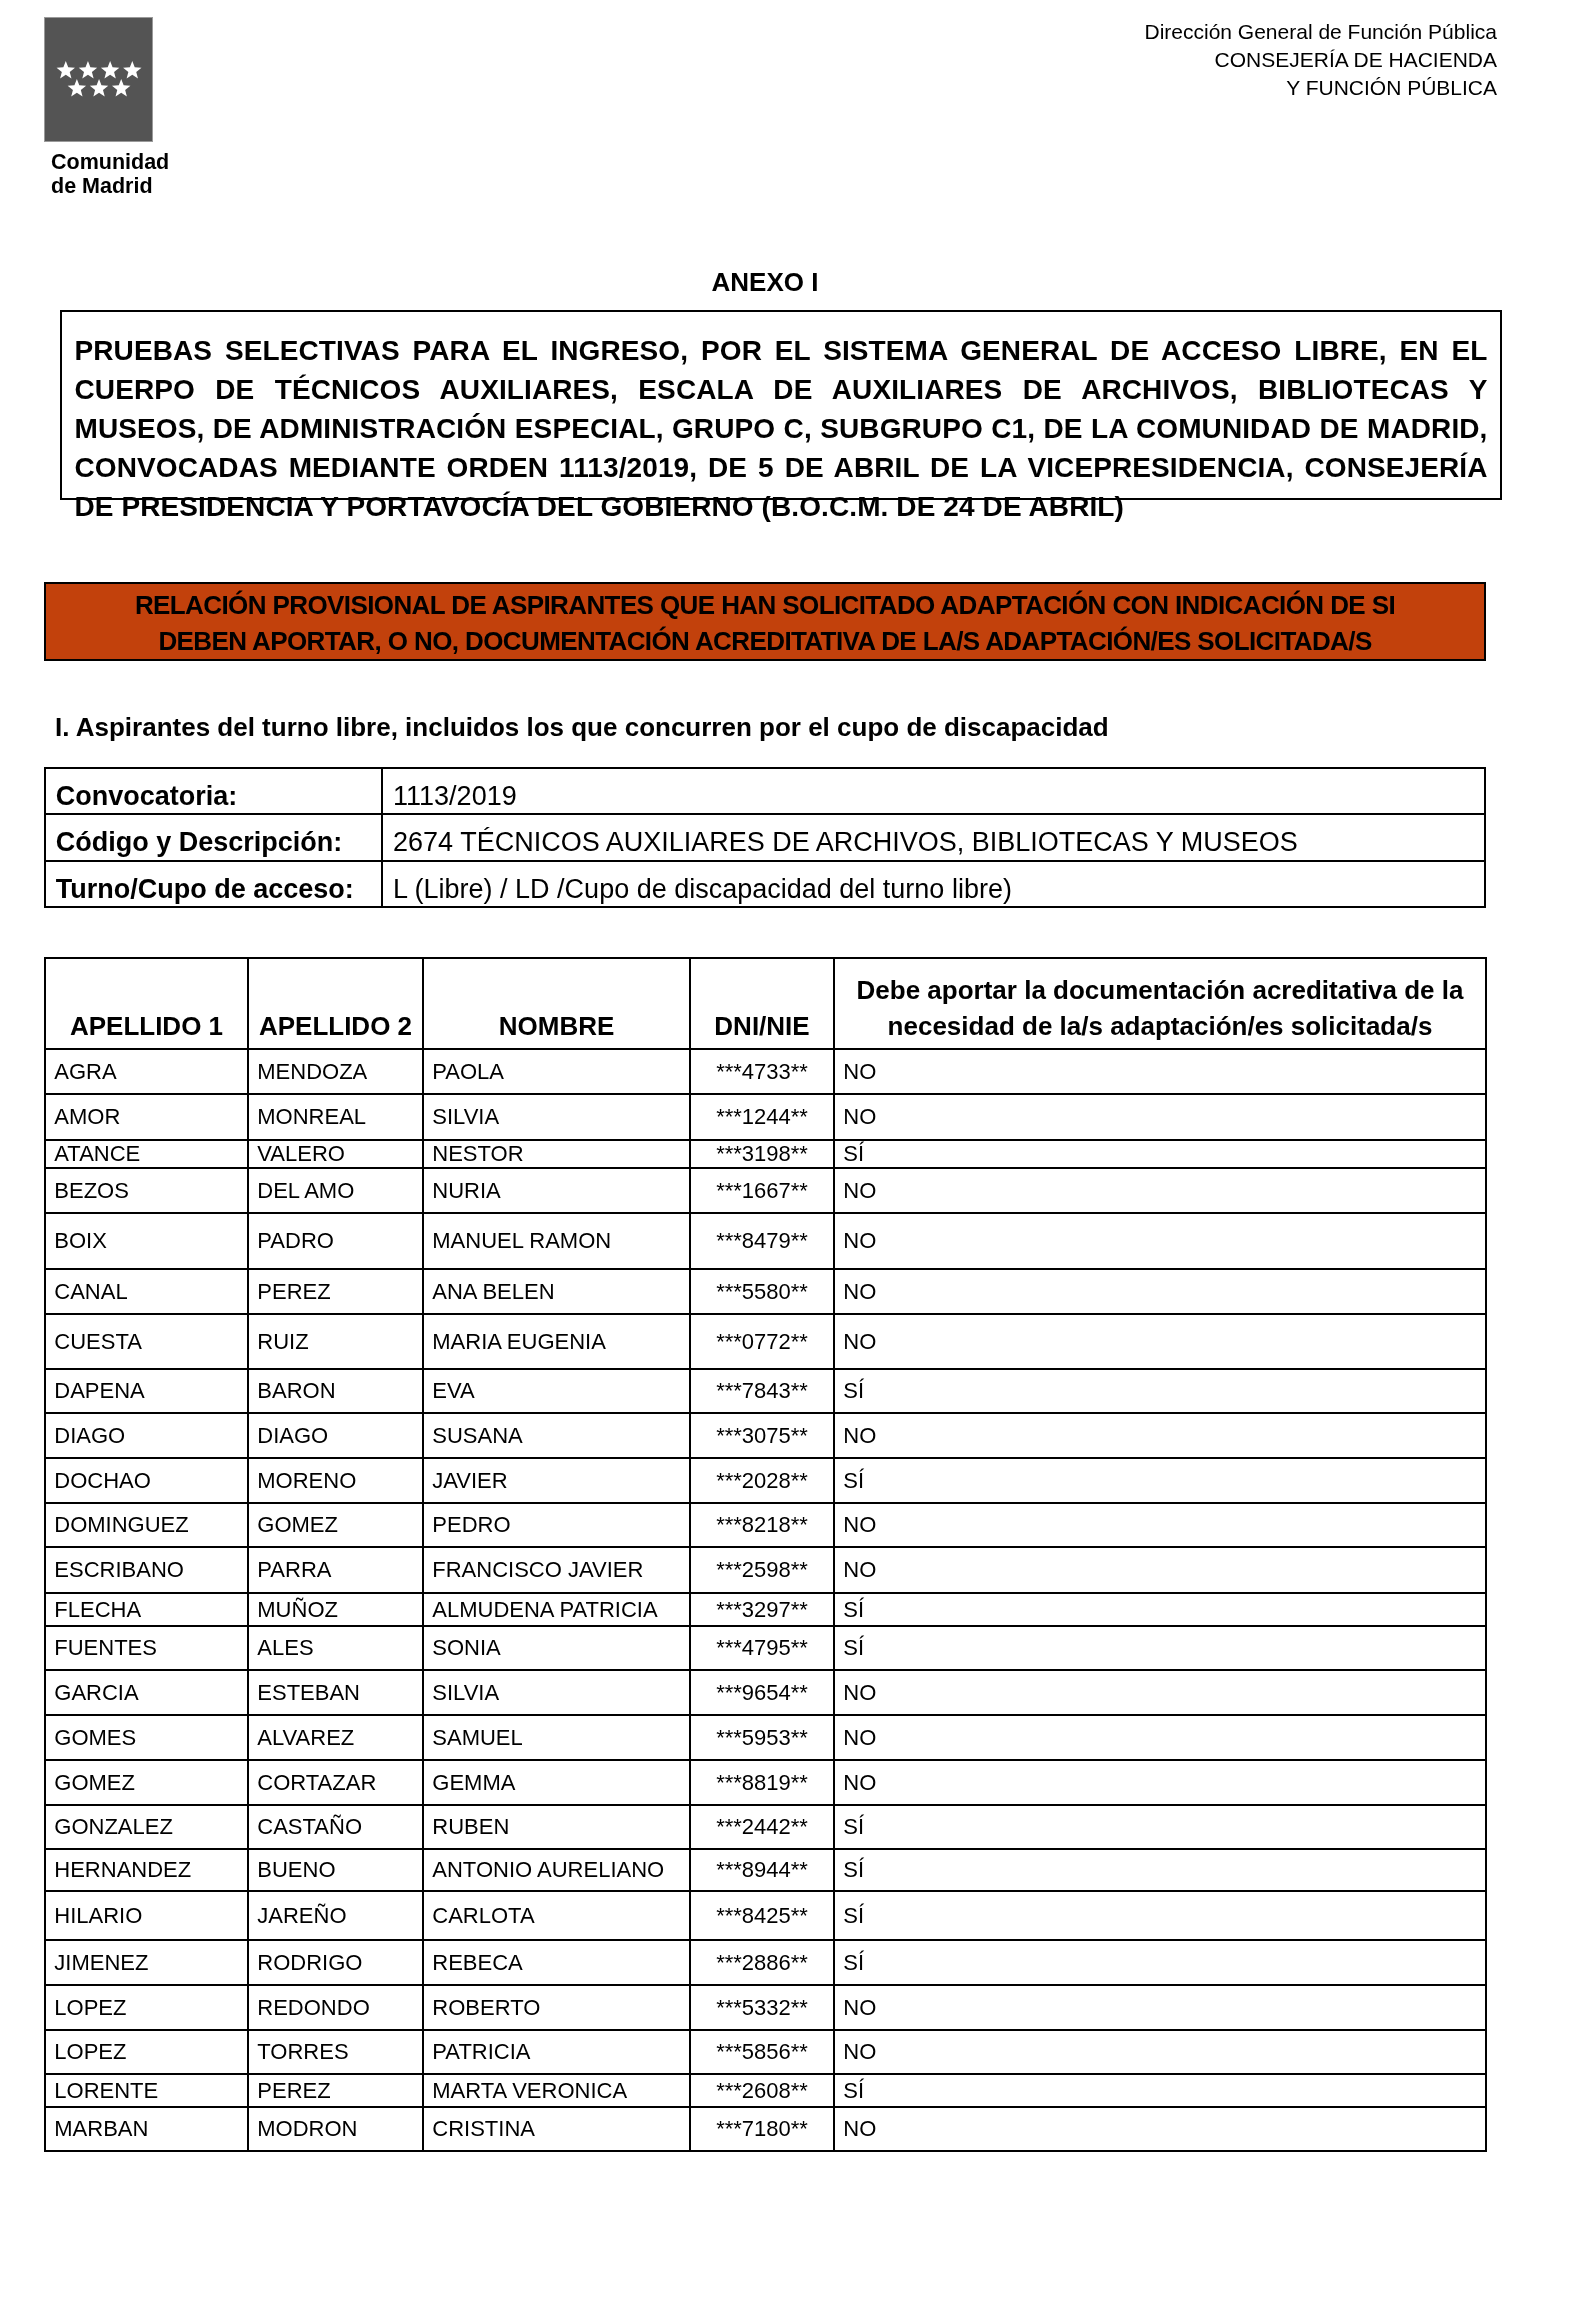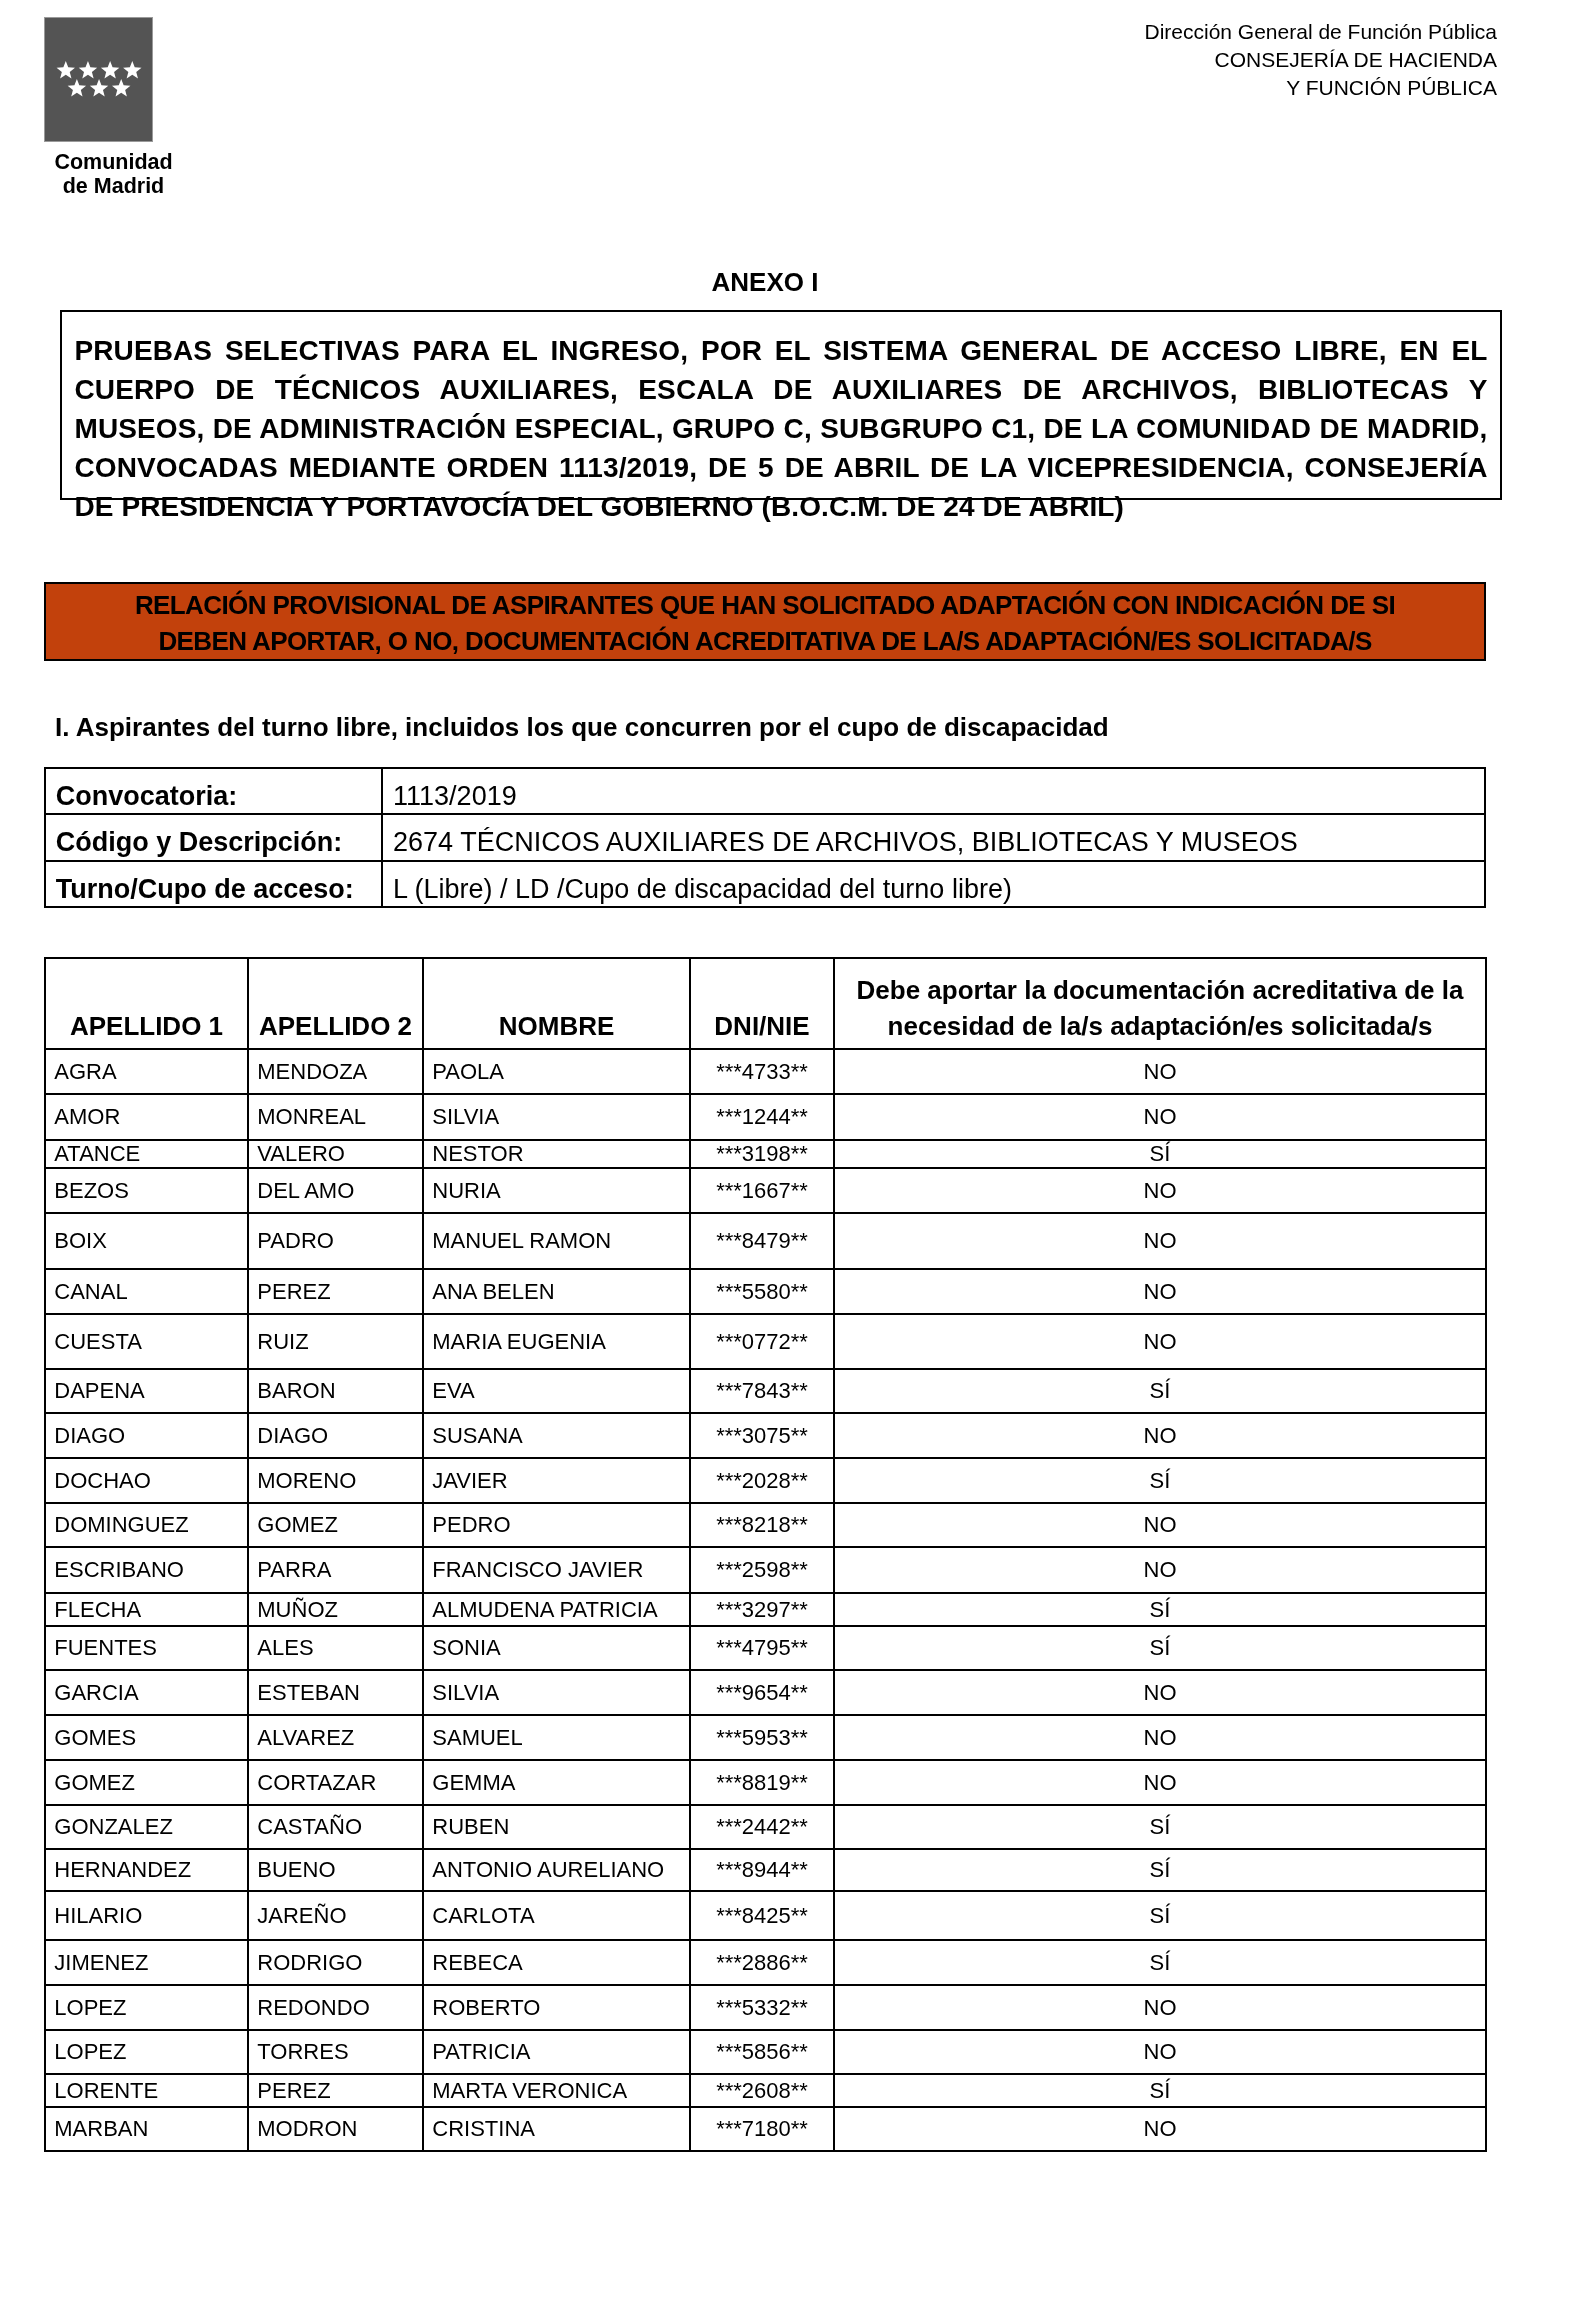--- a/index.html
+++ b/index.html
@@ -4,22 +4,22 @@
 <style>
   html, body { margin: 0; padding: 0; background: #ffffff; }
   body { width: 1573px; height: 2319px; position: relative; overflow: hidden; color: #000;
          font-family: "Liberation Sans", sans-serif; }
   .abs { position: absolute; }
 
   
   #logo-mark { left: 44px; top: 17.3px; width: 109px; height: 125px; background: #545454;
                border: 1.4px solid #9a9a9a; box-sizing: border-box; }
   #logo-mark svg { position: absolute; left: 0; top: 0; }
-  #logo-text { left: 44px; top: 151px; width: 139px; font-weight: bold; font-size: 21.5px; line-height: 23.5px;
-               letter-spacing: 0px; text-align: center; }
+  #logo-text { left: 51px; top: 151px; width: 139px; font-weight: bold; font-size: 21.5px; line-height: 23.5px;
+               letter-spacing: 0px; }
 
   
   #org-header { right: 76px; top: 18px; text-align: right; font-size: 21px; line-height: 28px; }
 
   
   #annex-title { left: 44px; width: 1442px; top: 267px; text-align: center; font-weight: bold;
                  font-size: 26px; font-family: "Liberation Sans Narrow", "Liberation Sans", sans-serif; }
 
   
   #title-box { left: 60px; top: 310px; width: 1442px; height: 190px; box-sizing: border-box;
@@ -44,21 +44,21 @@
   #info-table td.label { width: 316px; font-weight: bold; }
 
   
   #main-table { left: 44px; top: 957px; width: 1441px; border-collapse: collapse; table-layout: fixed; }
   #main-table th, #main-table td { border: 2.1px solid #000; box-sizing: border-box; }
   #main-table th { font-weight: bold; font-size: 26px; line-height: 36px; vertical-align: bottom;
                    text-align: center; padding: 0 4.2px 4.2px 4.2px; height: 91px; }
   #main-table td { font-size: 22px; padding: 0 8.3px; white-space: nowrap; overflow: hidden;
                    vertical-align: middle; }
   #main-table td.dni { text-align: center; padding: 0 2.8px; }
-  #main-table td.flag { text-align: center; }
+  #main-table td.flag { text-align: left; }
 </style>
 </head>
 <body>
 
 <div id="logo-mark" class="abs">
   <svg width="106" height="122" viewBox="0 0 153 176">
     <g fill="#ffffff" id="stars">
         <polygon points="30.0,62.0 33.5,71.1 43.3,71.7 35.7,77.9 38.2,87.3 30.0,82.0 21.8,87.3 24.3,77.9 16.7,71.7 26.5,71.1"></polygon>
         <polygon points="62.0,62.0 65.5,71.1 75.3,71.7 67.7,77.9 70.2,87.3 62.0,82.0 53.8,87.3 56.3,77.9 48.7,71.7 58.5,71.1"></polygon>
         <polygon points="94.0,62.0 97.5,71.1 107.3,71.7 99.7,77.9 102.2,87.3 94.0,82.0 85.8,87.3 88.3,77.9 80.7,71.7 90.5,71.1"></polygon>

